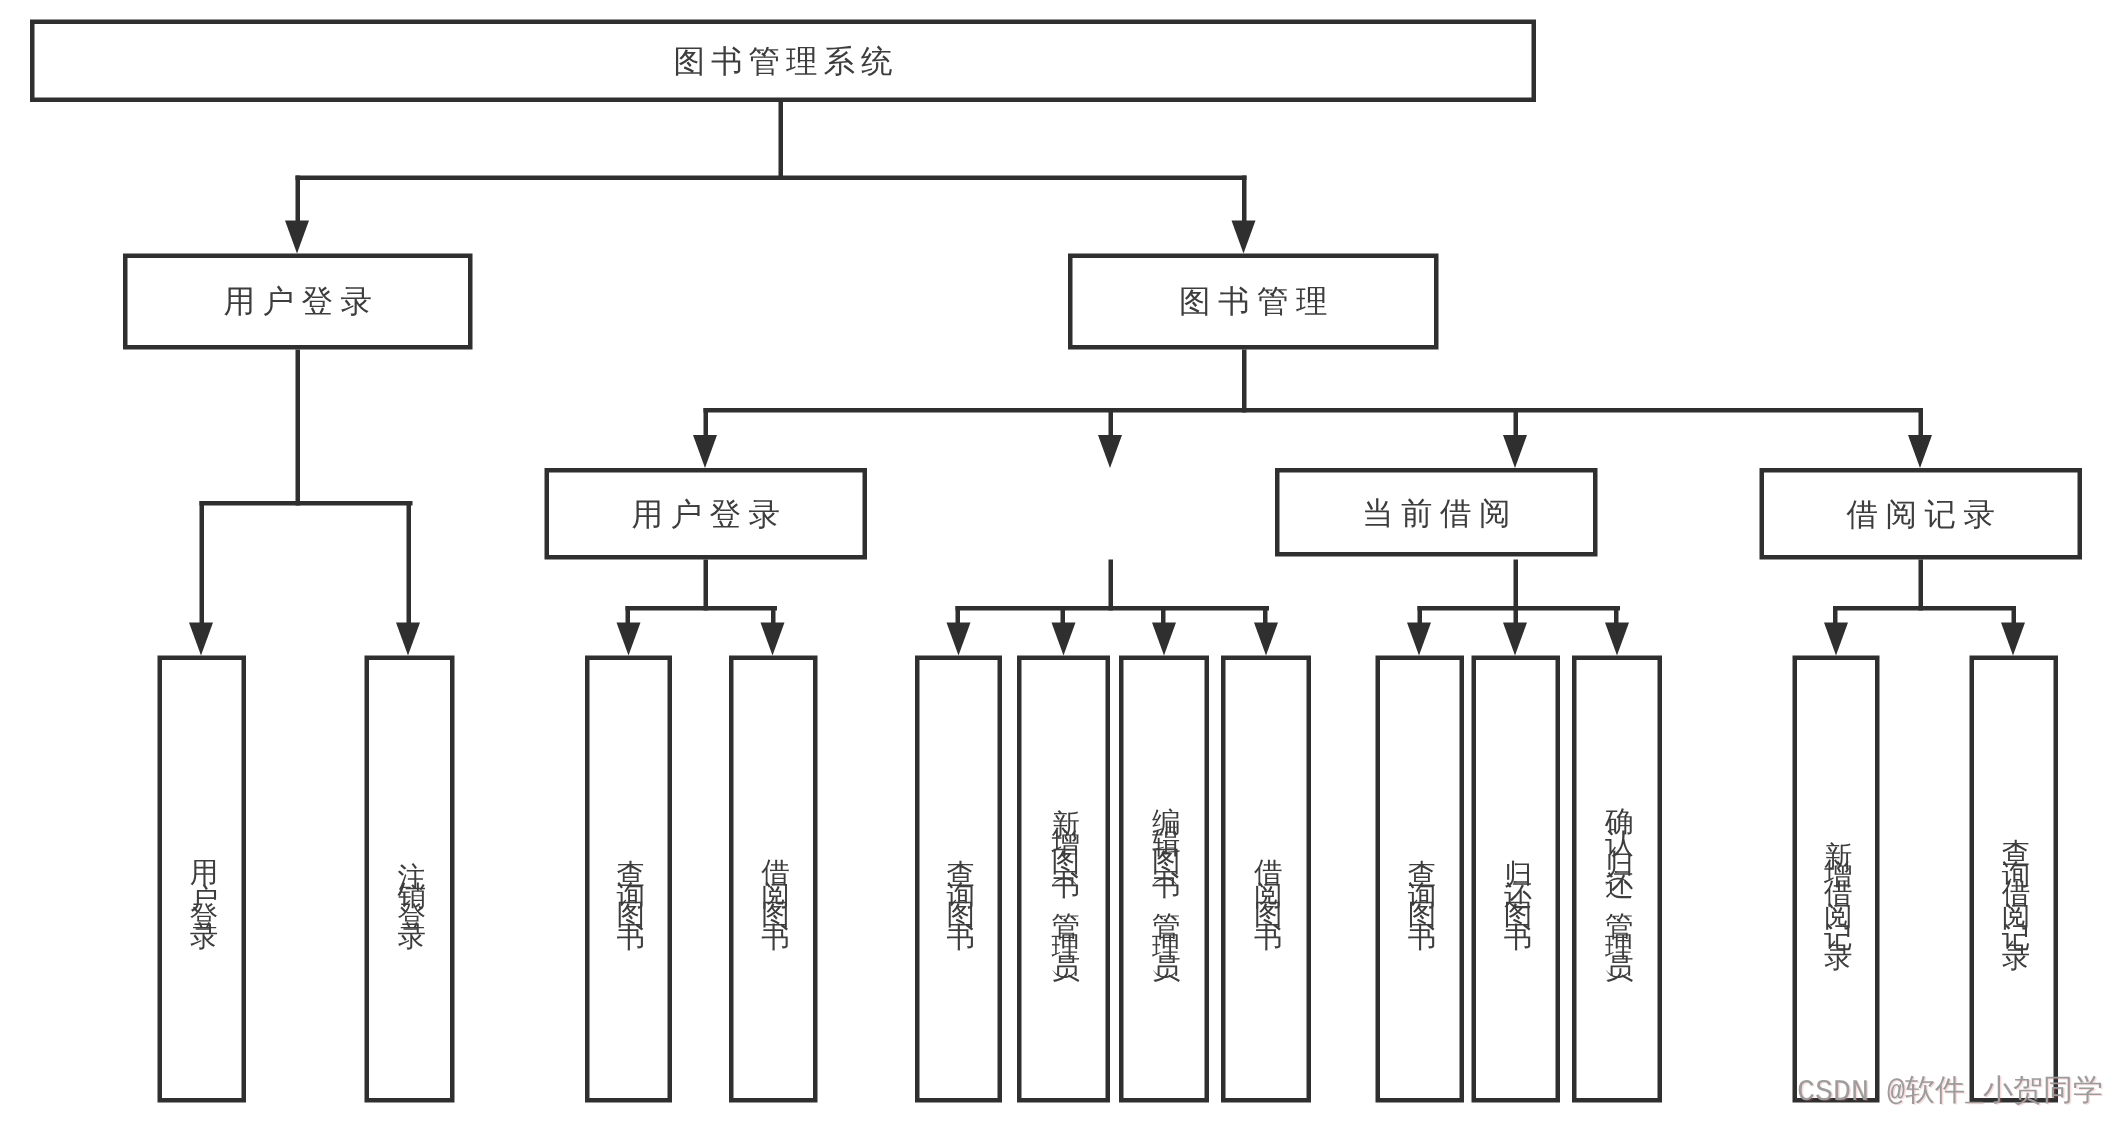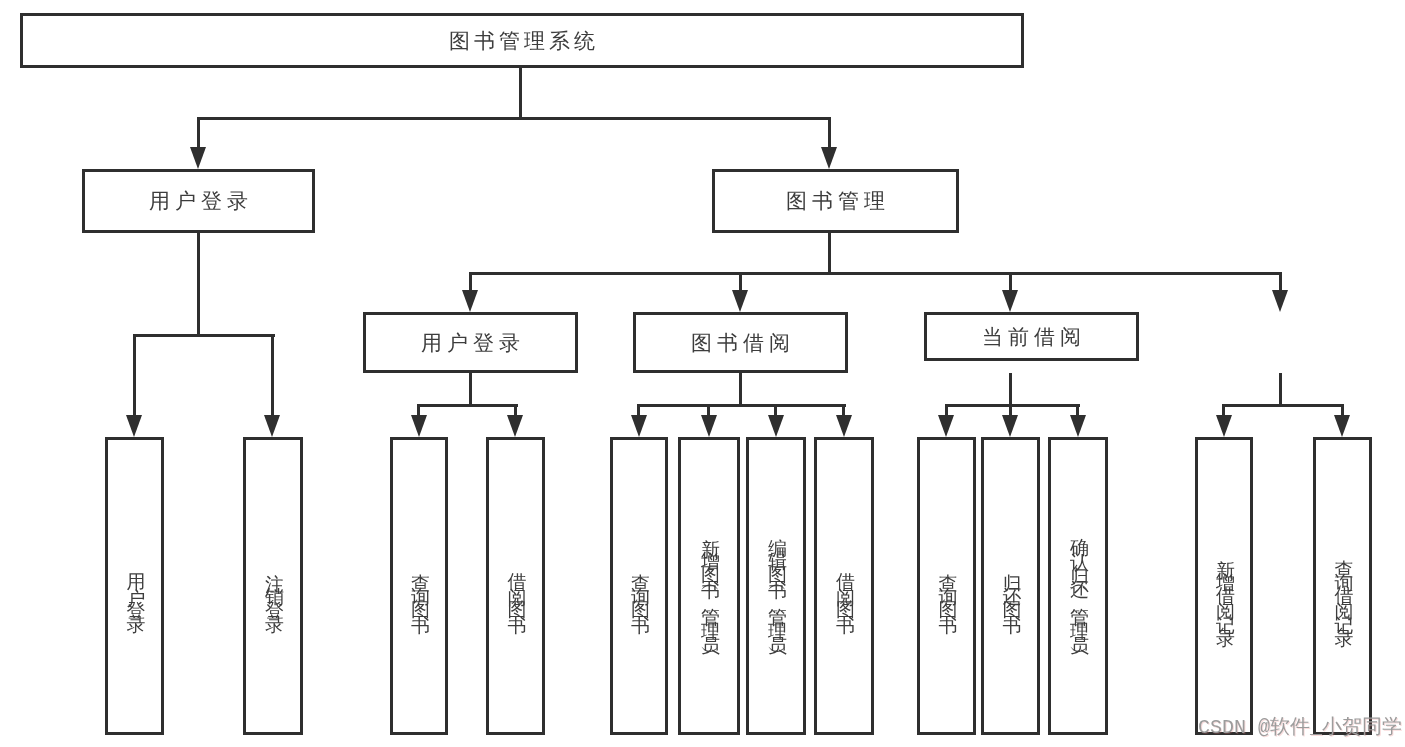--- a/index.html
+++ b/index.html
@@ -55,28 +55,28 @@
   </div>
 
   <div class="node h" style="left:712px;top:169px;width:247px;height:64px">
     <span>图书管理</span>
   </div>
 
   <div class="node h" style="left:363px;top:312px;width:215px;height:61px">
     <span>用户登录</span>
   </div>
 
-  <div class="node h" style="left:633px;top:312px;width:215px;height:61px">
-    <span>图书借阅</span>
-  </div>
 
-  <div class="node h" style="left:924px;top:312px;width:215px;height:49px">
+  <div class="node h" style="left:850px;top:312px;width:215px;height:59px">
     <span>当前借阅</span>
   </div>
 
+  <div class="node h" style="left:1173px;top:312px;width:215px;height:61px">
+    <span>借阅记录</span>
+  </div>
 
   <div class="node v" style="left:105px;top:437px;width:59px;height:298px">
     <span>用户登录</span>
   </div>
   <div class="node v" style="left:243px;top:437px;width:60px;height:298px">
     <span>注销登录</span>
   </div>
 
   <div class="node v" style="left:390px;top:437px;width:58px;height:298px">
     <span>查询图书</span>

